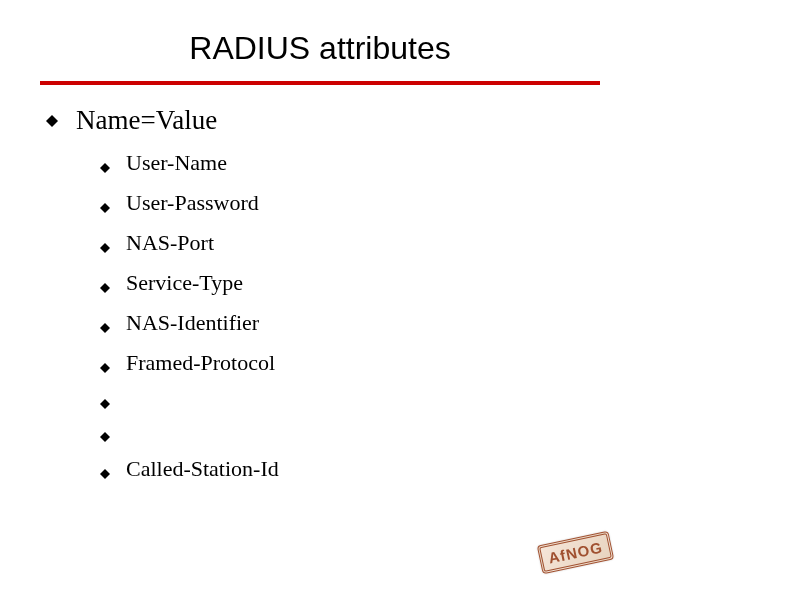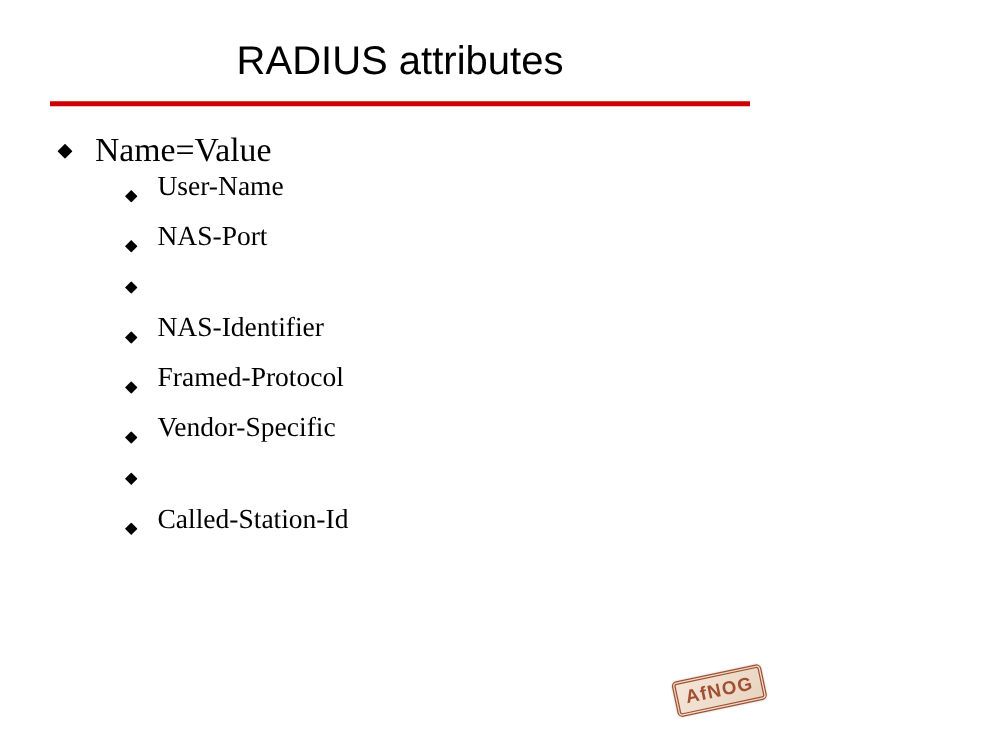--- a/index.html
+++ b/index.html
@@ -1,24 +1,24 @@
 <!DOCTYPE html>
 <html><head>
 <meta charset="utf-8">
 <style>
   * { margin: 0; padding: 0; box-sizing: border-box; }
   html, body { width: 794px; height: 595px; background: #fff; font-family: Georgia, 'Times New Roman', serif; overflow: hidden; }
   .slide { width: 640px; height: 595px; position: relative; padding: 30px 40px 20px 40px; }
   .title { font-family: Verdana, Geneva, sans-serif; font-size: 32px; font-weight: 400; color: #000; text-align: center; margin-bottom: 14px; }
   .hr { height: 4px; background: #cc0000; width: 100%; margin-bottom: 20px; }
-  .level1 { display: flex; align-items: flex-start; margin-left: 6px; }
+  .level1 { display: flex; align-items: flex-start; margin-left: 6px; margin-bottom: 14px; }
   .bullet1 { width: 12px; height: 12px; flex: 0 0 12px; margin-top: 10px; margin-right: 18px; }
   .level1-text { font-size: 27px; color: #000; }
   .sublist { margin-left: 60px; }
-  .level2 { display: flex; align-items: flex-end; margin-bottom: 14px; }
+  .level2 { display: flex; align-items: center; margin-bottom: 14px; }
   .bullet2 { width: 10px; height: 10px; flex: 0 0 10px; margin-top: 9px; margin-right: 16px; }
   .level2-text { font-size: 22px; color: #000; }
   .logo { position: absolute; right: 28px; bottom: 28px; transform: rotate(-12deg); }
   .logo-box { border: 3px double #a05030; border-radius: 4px; padding: 3px 6px; font-family: Arial, Helvetica, sans-serif; font-size: 15px; font-weight: bold; color: #a05030; letter-spacing: 1px; background: linear-gradient(135deg,#f5e5d8,#e8d4c0); box-shadow: 0 0 2px rgba(0,0,0,0.2); }
 </style>
 </head>
 <body>
 
 <div class="slide">
   <div class="title">RADIUS attributes</div>
@@ -35,44 +35,50 @@
     <div class="level2">
       <svg class="bullet2" viewBox="0 0 10 10">
           <polygon points="5,0 10,5 5,10 0,5" fill="#000"></polygon>
         </svg>
       <div class="level2-text">User-Name</div>
     </div>
     <div class="level2">
       <svg class="bullet2" viewBox="0 0 10 10">
           <polygon points="5,0 10,5 5,10 0,5" fill="#000"></polygon>
         </svg>
+      <div class="level2-text">User-Password</div>
+    </div>
+    <div class="level2">
+      <svg class="bullet2" viewBox="0 0 10 10">
+          <polygon points="5,0 10,5 5,10 0,5" fill="#000"></polygon>
+        </svg>
       <div class="level2-text">NAS-Port</div>
     </div>
     <div class="level2">
       <svg class="bullet2" viewBox="0 0 10 10">
           <polygon points="5,0 10,5 5,10 0,5" fill="#000"></polygon>
         </svg>
+      <div class="level2-text">Service-Type</div>
     </div>
     <div class="level2">
       <svg class="bullet2" viewBox="0 0 10 10">
           <polygon points="5,0 10,5 5,10 0,5" fill="#000"></polygon>
         </svg>
       <div class="level2-text">NAS-Identifier</div>
     </div>
     <div class="level2">
       <svg class="bullet2" viewBox="0 0 10 10">
           <polygon points="5,0 10,5 5,10 0,5" fill="#000"></polygon>
         </svg>
       <div class="level2-text">Framed-Protocol</div>
     </div>
     <div class="level2">
       <svg class="bullet2" viewBox="0 0 10 10">
           <polygon points="5,0 10,5 5,10 0,5" fill="#000"></polygon>
         </svg>
-      <div class="level2-text">Vendor-Specific</div>
     </div>
     <div class="level2">
       <svg class="bullet2" viewBox="0 0 10 10">
           <polygon points="5,0 10,5 5,10 0,5" fill="#000"></polygon>
         </svg>
     </div>
     <div class="level2">
       <svg class="bullet2" viewBox="0 0 10 10">
           <polygon points="5,0 10,5 5,10 0,5" fill="#000"></polygon>
         </svg>

